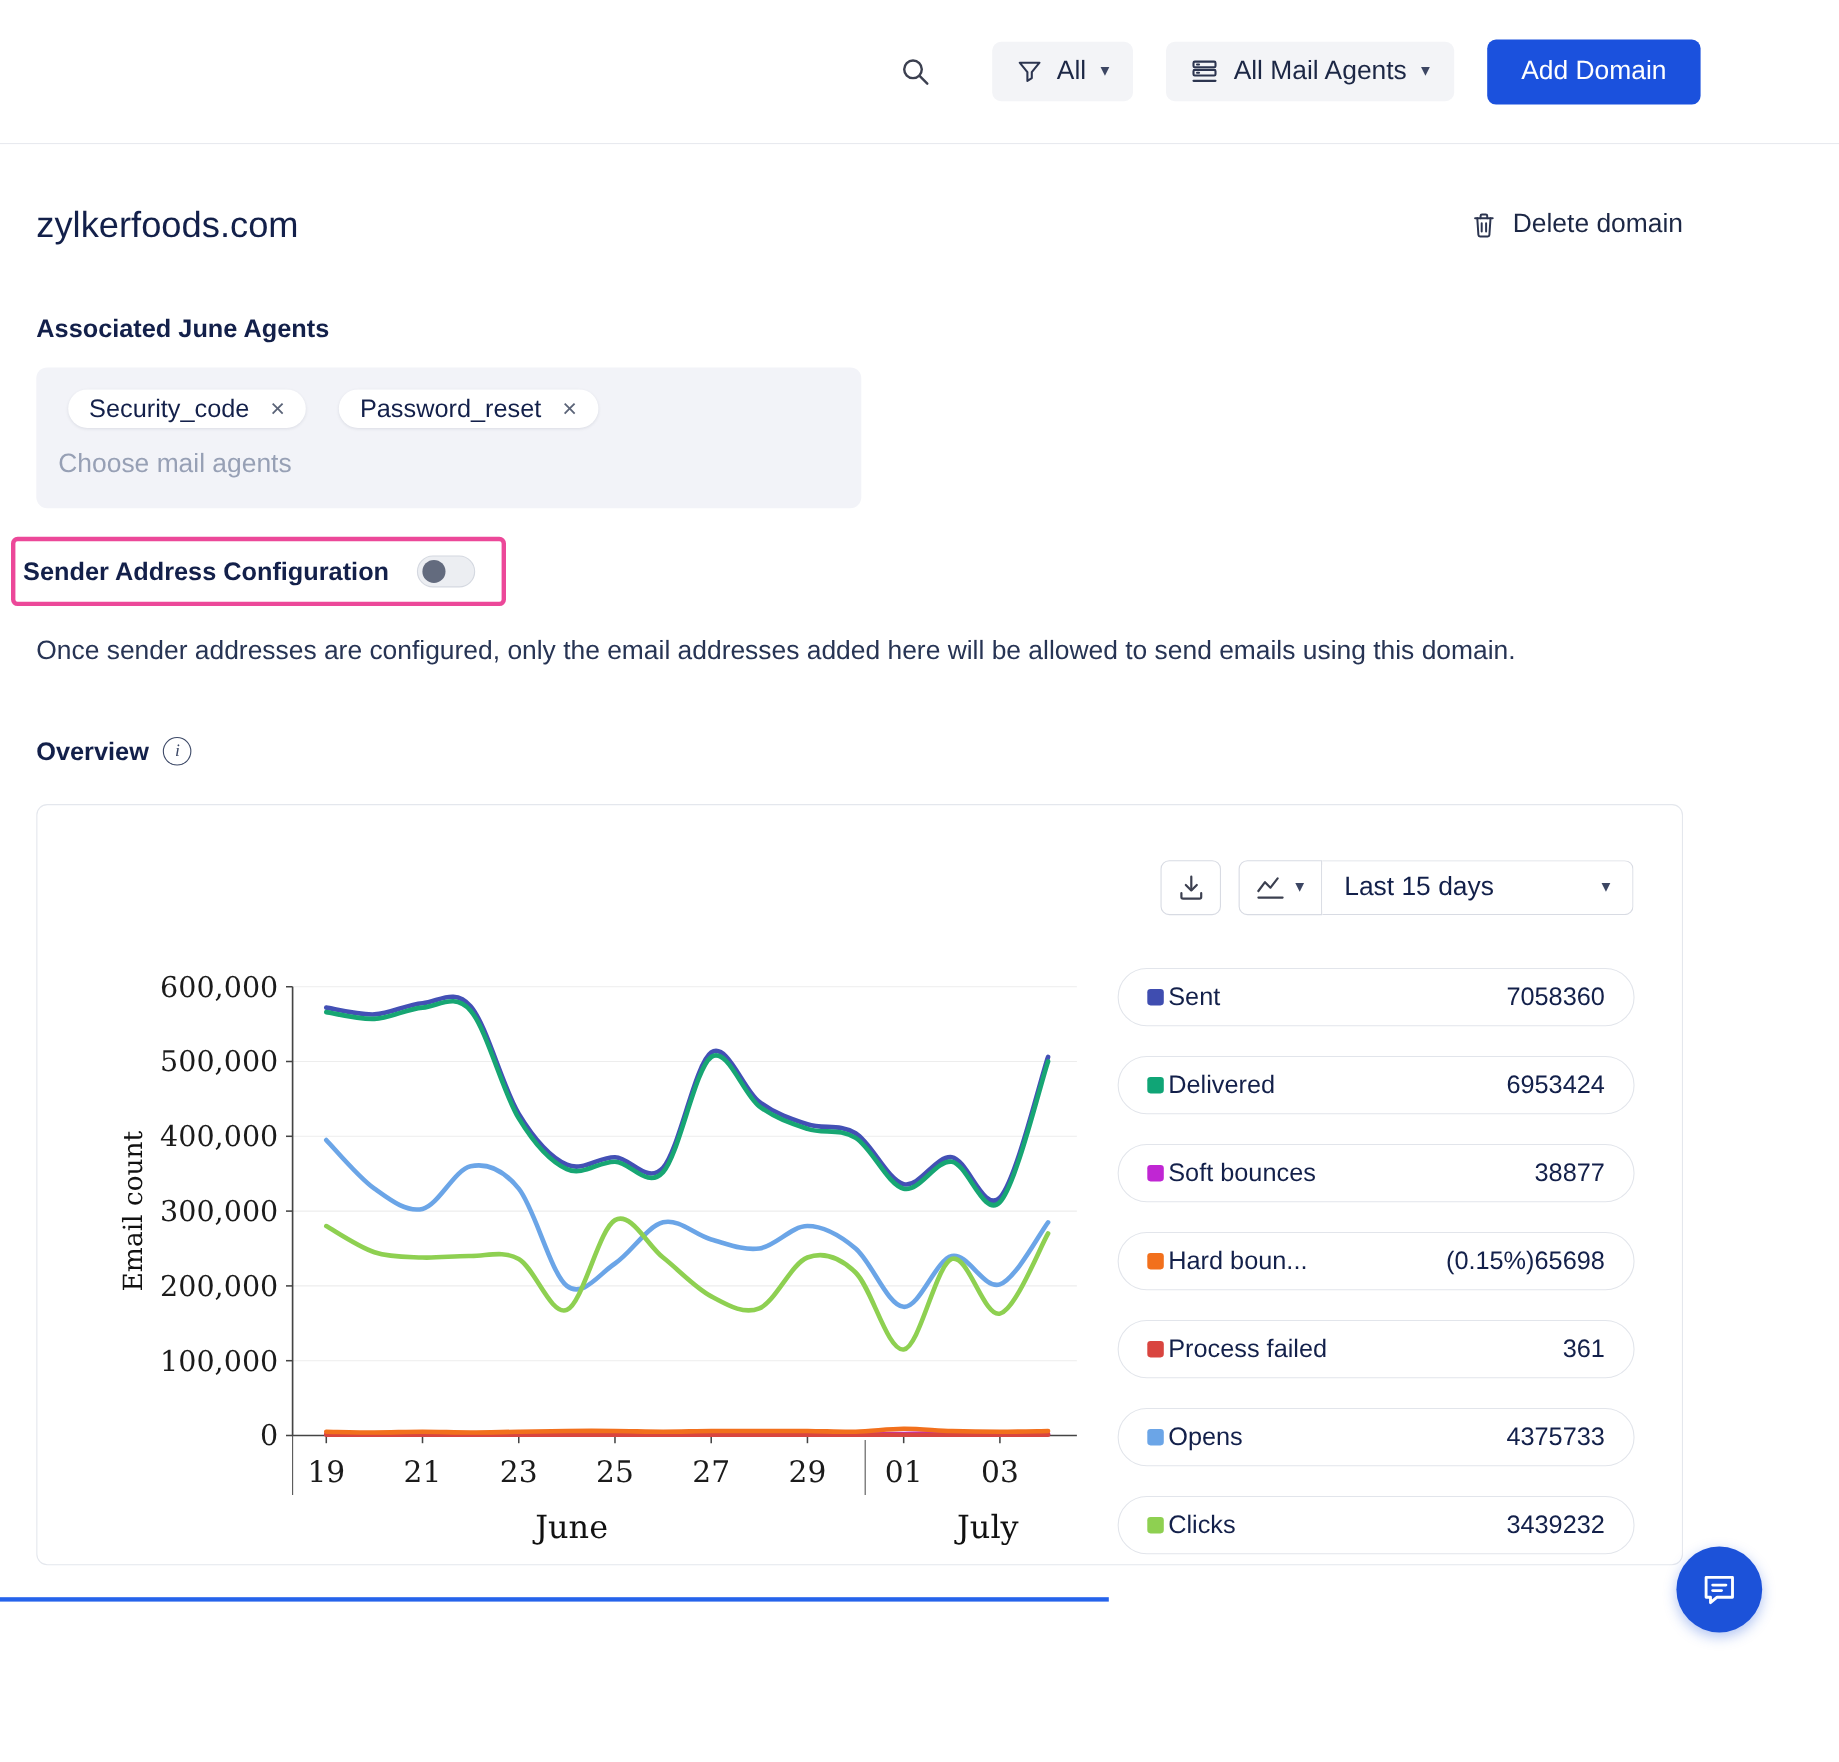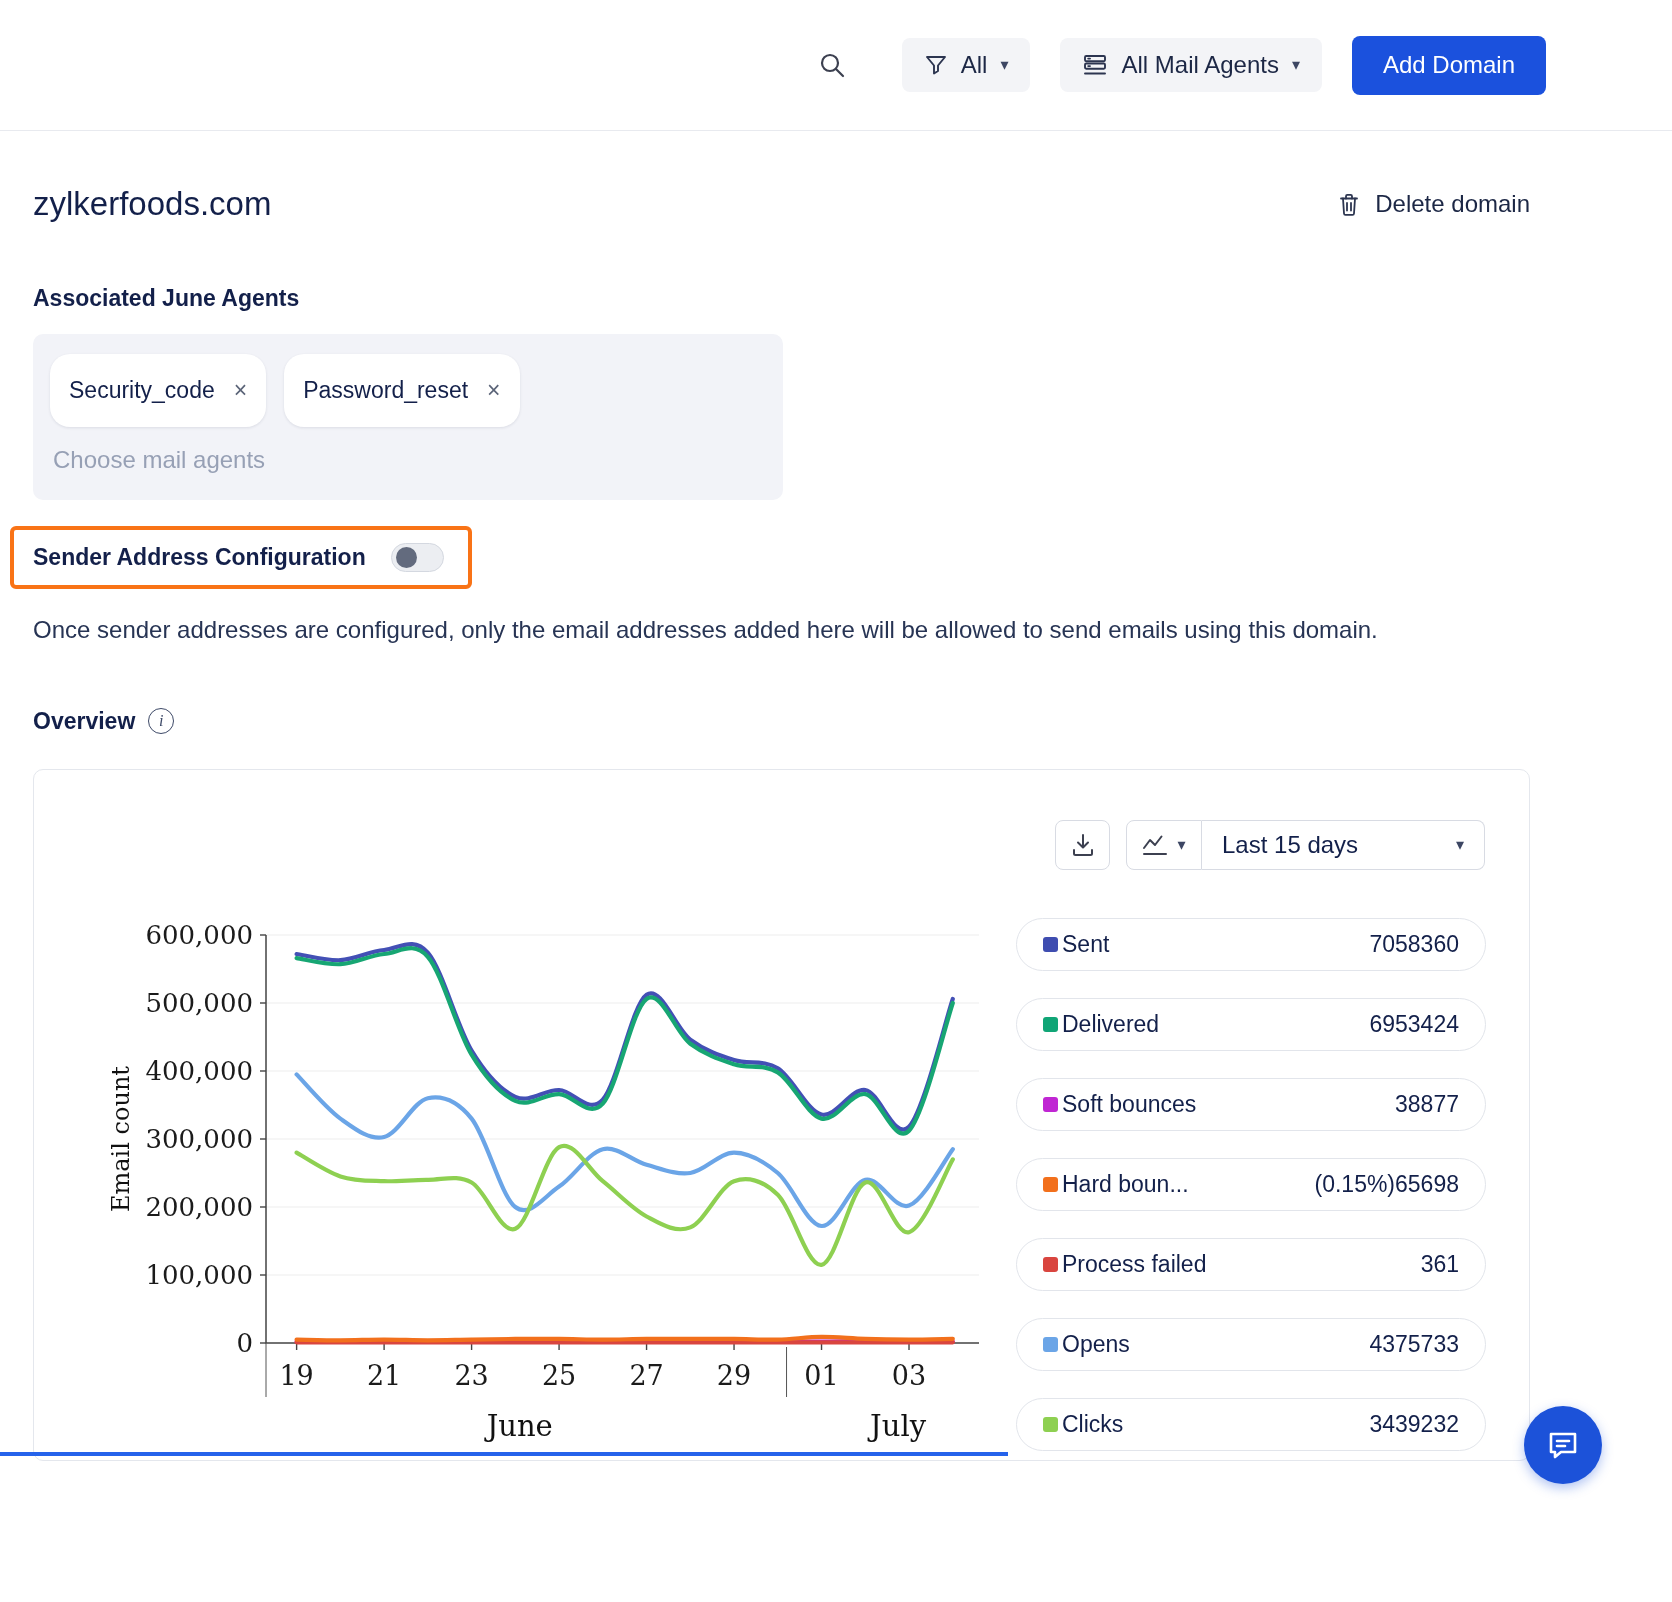--- a/index.html
+++ b/index.html
@@ -37,30 +37,30 @@
   }
   
   main { padding: 0 142px 0 33px; }
   .page-head { margin-top: 54px; display: flex; align-items: center; justify-content: space-between; }
   .page-title { font-size: 33px; font-weight: 500; color: #13204a; }
   .delete-domain { display: flex; gap: 14px; align-items: center; font-size: 24px; color: #1c2745; cursor: pointer; }
   .section-heading { margin-top: 62px; font-size: 23px; font-weight: 700; color: #13204a; }
   .chips-box { margin-top: 22px; width: 750px; background: #f2f3f8; border-radius: 10px; padding: 20px 17px 26px; }
   .chips-row { display: flex; gap: 18px; }
   .chip {
-    background: #fff; border-radius: 20px; padding: 23px 19px; font-size: 23px;
+    background: #fff; border-radius: 20px; padding: 4px 19px; font-size: 23px;
     display: flex; align-items: center; gap: 19px;
-    box-shadow: 0 1px 3px rgba(20,30,60,.10); cursor: pointer; color:#13204a;
+    box-shadow: 0 1px 3px rgba(20,30,60,.10); cursor: pointer; color:#13204a;margin-left:12px;
   }
   .chip-x { color: #5b6478; font-size: 23px; line-height: 1; }
   .chips-placeholder { margin-top: 19px; font-size: 24px; color: #97a0b5; padding-left: 3px; cursor: text; }
   .sender-row {
     margin-top: 26px; margin-left: -23px;
     display: inline-flex; align-items: center; gap: 25px;
-    border: 4px solid #f97316; border-radius: 6px; padding: 13px 24px 13px 19px; text-align: right;
+    border: 4px solid #ec4899; border-radius: 6px; padding: 13px 24px 13px 7px; text-align: right;
   }
   .sender-label { font-size: 23px; font-weight: 700; color: #13204a; }
   .toggle { width: 53px; height: 29px; border-radius: 15px; background: #eceef2; border: 1px solid #d4d8e0; position: relative; cursor: pointer; }
   .toggle .knob { position: absolute; left: 4px; top: 3px; width: 21px; height: 21px; border-radius: 50%; background: #636b7e; }
   .description { margin-top: 22px; font-size: 24px; line-height: 1.62; color: #273454; max-width: 1442px; }
   .overview-head { margin-top: 58px; display: flex; gap: 13px; }
   .overview-title { font-size: 23px; font-weight: 700; color: #13204a; }
   .info-icon {
     width: 26px; height: 26px; border: 1.5px solid #3e4a68; border-radius: 50%;
     display: flex; align-items: center; justify-content: center;

